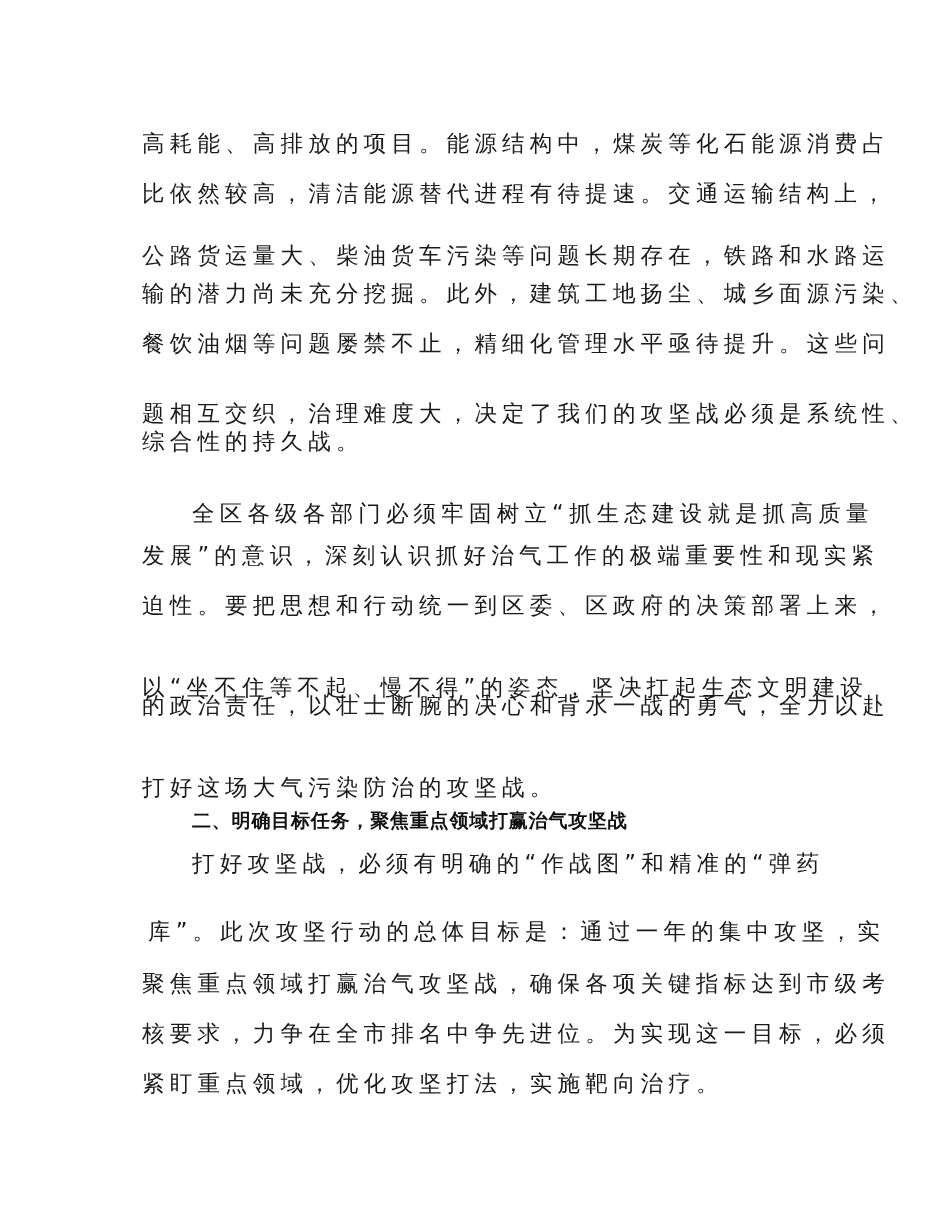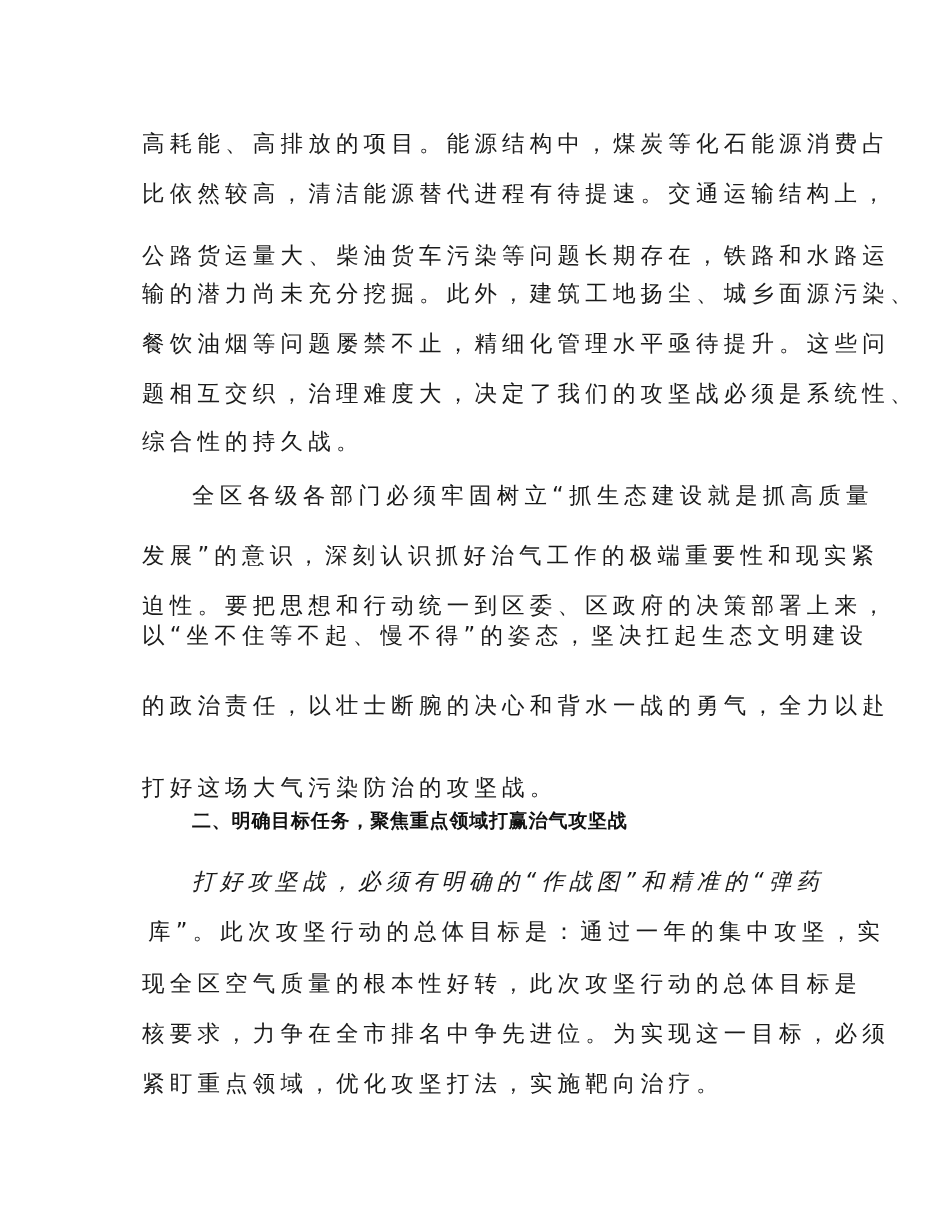--- a/index.html
+++ b/index.html
@@ -49,36 +49,36 @@
 <body>
 
 <div class="page">
 
   <div>
     <div class="line" style="top:128px;">高耗能、高排放的项目。能源结构中，煤炭等化石能源消费占</div>
     <div class="line" style="top:178px;">比依然较高，清洁能源替代进程有待提速。交通运输结构上，</div>
     <div class="line" style="top:228px;margin-top:12px;">公路货运量大、柴油货车污染等问题长期存在，铁路和水路运</div>
     <div class="line" style="top:278px;">输的潜力尚未充分挖掘。此外，建筑工地扬尘、城乡面源污染、</div>
     <div class="line" style="top:328px;">餐饮油烟等问题屡禁不止，精细化管理水平亟待提升。这些问</div>
-    <div class="line" style="top:378px;">题相互交织，治理难度大，决定了我们的攻坚战必须是系统性、</div>
+    <div class="line" style="top:398px;">题相互交织，治理难度大，决定了我们的攻坚战必须是系统性、</div>
     <div class="line" style="top:426px;">综合性的持久战。</div>
   </div>
 
   <div>
-    <div class="line" style="top:480px; left:192px;">全区各级各部门必须牢固树立“抓生态建设就是抓高质量</div>
+    <div class="line" style="top:498px; left:192px;">全区各级各部门必须牢固树立“抓生态建设就是抓高质量</div>
     <div class="line" style="top:540px;">发展”的意识，深刻认识抓好治气工作的极端重要性和现实紧</div>
     <div class="line" style="top:590px;">迫性。要把思想和行动统一到区委、区政府的决策部署上来，</div>
-    <div class="line" style="top:620px;">以“坐不住等不起、慢不得”的姿态，坚决扛起生态文明建设</div>
+    <div class="line" style="top:672px;">以“坐不住等不起、慢不得”的姿态，坚决扛起生态文明建设</div>
     <div class="line" style="top:690px;">的政治责任，以壮士断腕的决心和背水一战的勇气，全力以赴</div>
     <div class="line" style="top:772px;">打好这场大气污染防治的攻坚战。</div>
   </div>
 
   <div class="heading" style="top:805px;">二、明确目标任务，聚焦重点领域打赢治气攻坚战</div>
 
   <div>
-    <div class="line" style="top:866px; left:192px;font-style:italic;">打好攻坚战，必须有明确的“作战图”和精准的“弹药</div>
+    <div class="line" style="top:848px; left:192px;">打好攻坚战，必须有明确的“作战图”和精准的“弹药</div>
     <div class="line" style="top:916px;margin-left:6px;">库”。此次攻坚行动的总体目标是：通过一年的集中攻坚，实</div>
-    <div class="line" style="top:968px;">现全区空气质量的根本性好转，此次攻坚行动的总体目标是</div>
+    <div class="line" style="top:968px;">聚焦重点领域打赢治气攻坚战，确保各项关键指标达到市级考</div>
     <div class="line" style="top:1018px;">核要求，力争在全市排名中争先进位。为实现这一目标，必须</div>
     <div class="line" style="top:1068px;">紧盯重点领域，优化攻坚打法，实施靶向治疗。</div>
   </div>
 
 </div>
 
 </body></html>

